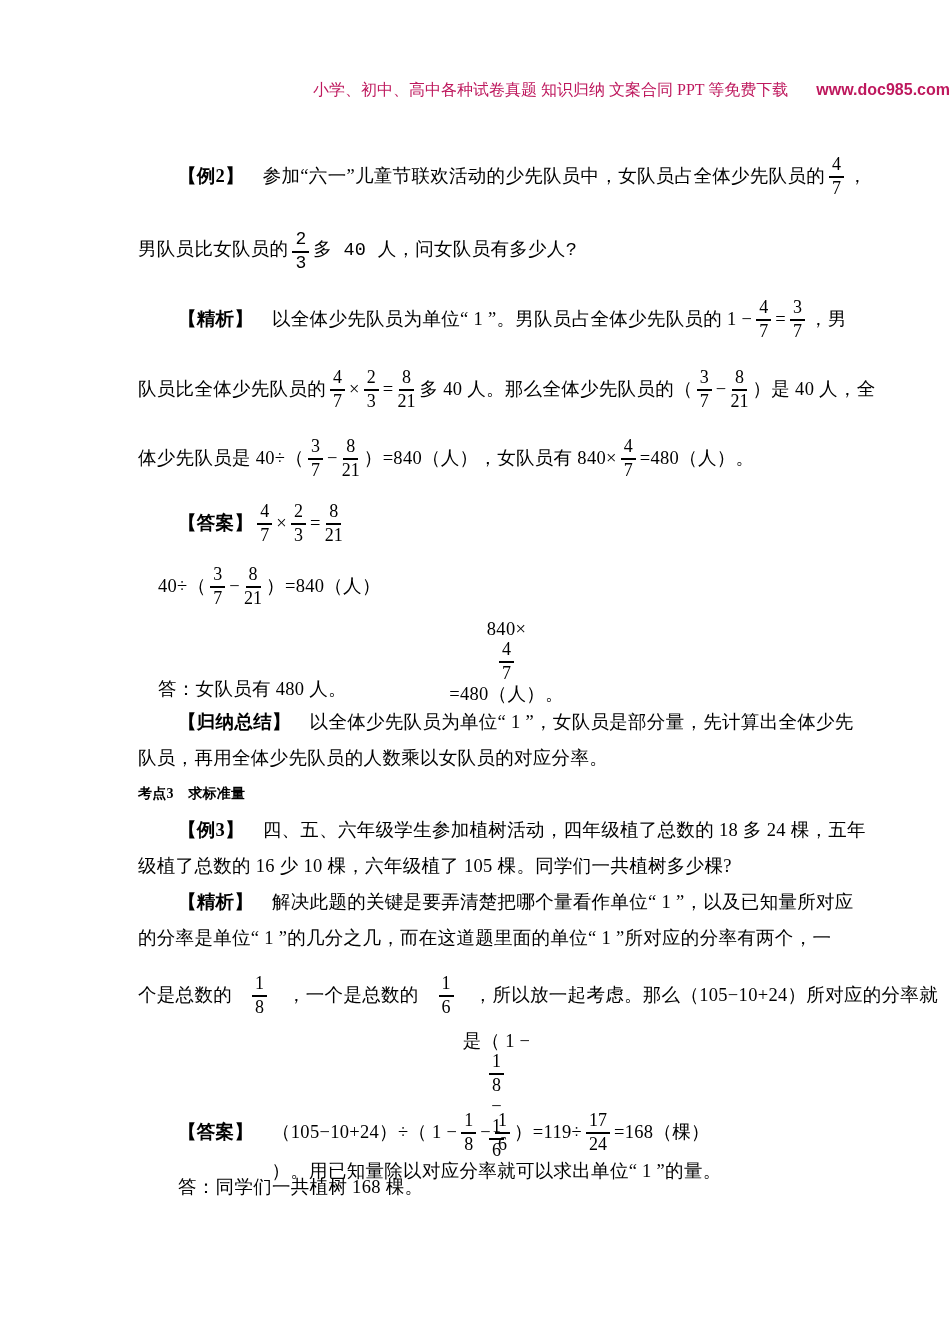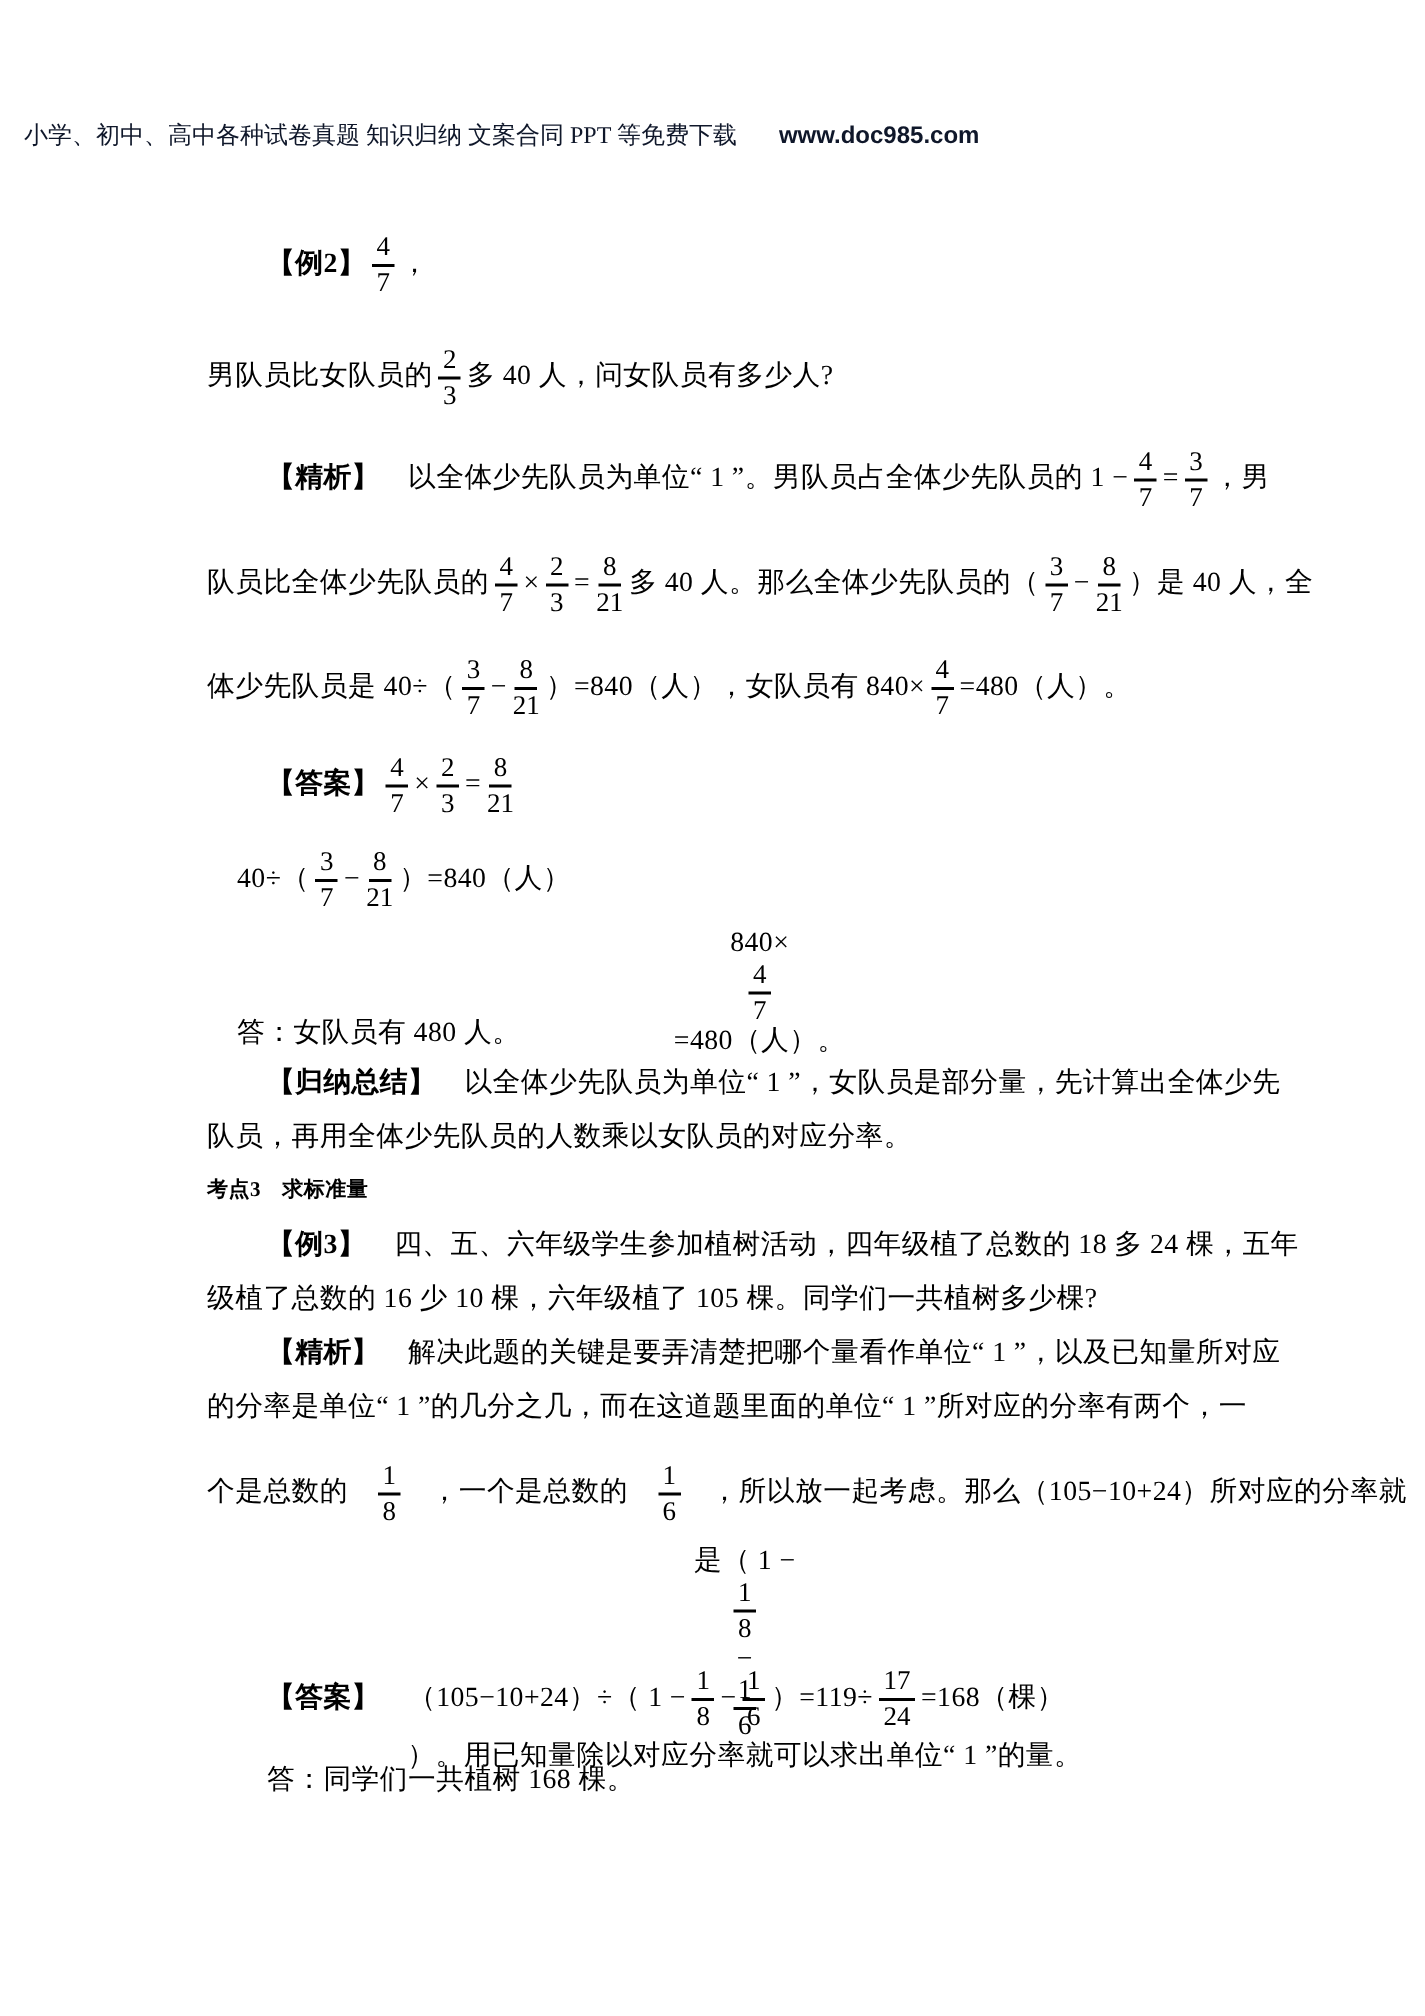--- a/index.html
+++ b/index.html
@@ -8,23 +8,23 @@
     width:950px;height:1344px;
     margin:0 auto;
     background:#ffffff;
     color:#000;
     font-family:"Liberation Serif","DejaVu Serif",serif;
     overflow:hidden;
   }
   .header{
     position:absolute;
     top:62px;left:0;width:100%;
-    text-align:left;
+    text-align:right;
     font-size:16px;
-    color:#0f172a;
+    color:#be185d;
     white-space:pre;
   }
   .header .site-url{
     font-weight:700;
     margin-left:28px;
     font-family:"Liberation Sans","DejaVu Sans",sans-serif;
     font-size:16px;
   }
   .doc{
     position:absolute;
@@ -54,22 +54,22 @@
   .frac .den{padding-top:1px;}
 </style>
 </head>
 <body>
 
 <div class="page">
   <div class="header">
     <span>小学、初中、高中各种试卷真题 知识归纳 文案合同 PPT 等免费下载</span><span class="site-url">www.doc985.com</span>
   </div>
   <div class="doc" id="doc">
-      <div class="line" style="height: 63px; padding-left: 40px;"><span class="b">【例2】</span><span class="frac"><span class="num">4</span><span class="den">7</span></span><span class="t">，</span></div>
-      <div class="line" style="height: 63px; margin-top: 12px;"><span class="t">男队员比女队员的</span><span class="frac"><span class="num">2</span><span class="den">3</span></span><span class="t">多 40 人，问女队员有多少人?</span></div>
+      <div class="line" style="height: 63px; padding-left: 40px;"><span class="b">【例2】</span><span class="t">　参加“六一”儿童节联欢活动的少先队员中，女队员占全体少先队员的</span><span class="frac"><span class="num">4</span><span class="den">7</span></span><span class="t">，</span></div>
+      <div class="line" style="height: 63px; margin-top: 12px; font-family: Liberation Mono, monospace;"><span class="t">男队员比女队员的</span><span class="frac"><span class="num">2</span><span class="den">3</span></span><span class="t">多 40 人，问女队员有多少人?</span></div>
       <div class="line" style="height: 63px; margin-top: 5px; padding-left: 40px;"><span class="b">【精析】</span><span class="t">　以全体少先队员为单位“ 1 ”。男队员占全体少先队员的 1 −</span><span class="frac"><span class="num">4</span><span class="den">7</span></span><span class="t">=</span><span class="frac"><span class="num">3</span><span class="den">7</span></span><span class="t">，男</span></div>
       <div class="line" style="height: 63px; margin-top: 7px;"><span class="t">队员比全体少先队员的</span><span class="frac"><span class="num">4</span><span class="den">7</span></span><span class="t">×</span><span class="frac"><span class="num">2</span><span class="den">3</span></span><span class="t">=</span><span class="frac"><span class="num">8</span><span class="den">21</span></span><span class="t">多 40 人。那么全体少先队员的（</span><span class="frac"><span class="num">3</span><span class="den">7</span></span><span class="t">−</span><span class="frac"><span class="num">8</span><span class="den">21</span></span><span class="t">）是 40 人，全</span></div>
       <div class="line" style="height: 63px; margin-top: 6px;"><span class="t">体少先队员是 40÷（</span><span class="frac"><span class="num">3</span><span class="den">7</span></span><span class="t">−</span><span class="frac"><span class="num">8</span><span class="den">21</span></span><span class="t">）=840（人），女队员有 840×</span><span class="frac"><span class="num">4</span><span class="den">7</span></span><span class="t">=480（人）。</span></div>
       <div class="line" style="height: 63px; margin-top: 2px; padding-left: 40px;"><span class="b">【答案】</span><span class="frac"><span class="num">4</span><span class="den">7</span></span><span class="t">×</span><span class="frac"><span class="num">2</span><span class="den">3</span></span><span class="t">=</span><span class="frac"><span class="num">8</span><span class="den">21</span></span></div>
       <div class="line" style="height: 63px; padding-left: 20px;"><span class="t">40÷（</span><span class="frac"><span class="num">3</span><span class="den">7</span></span><span class="t">−</span><span class="frac"><span class="num">8</span><span class="den">21</span></span><span class="t">）=840（人）</span></div>
       <div class="line" style="height: 56px; padding-left: 20px; flex-direction: column;"><span class="t">840×</span><span class="frac"><span class="num">4</span><span class="den">7</span></span><span class="t">=480（人）。</span></div>
       <div class="line" style="height: 30px; padding-left: 20px;"><span class="t">答：女队员有 480 人。</span></div>
       <div class="line" style="height: 36px; padding-left: 40px;"><span class="b">【归纳总结】</span><span class="t">　以全体少先队员为单位“ 1 ”，女队员是部分量，先计算出全体少先</span></div>
       <div class="line" style="height: 36px;"><span class="t">队员，再用全体少先队员的人数乘以女队员的对应分率。</span></div>
       <div class="line heading" style="height: 36px;"><span class="b">考点3　求标准量</span></div>

